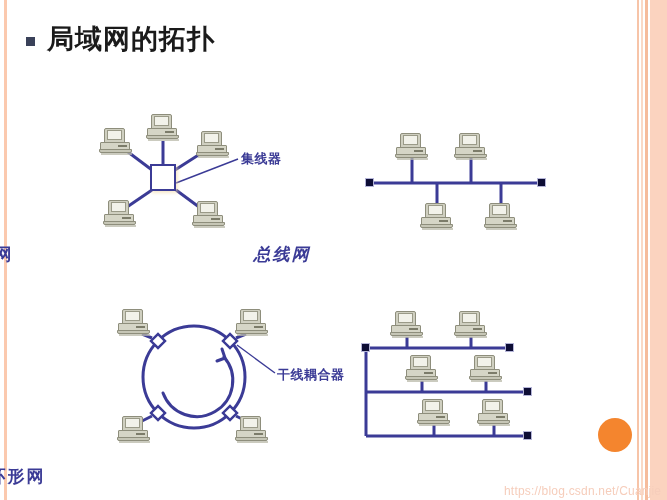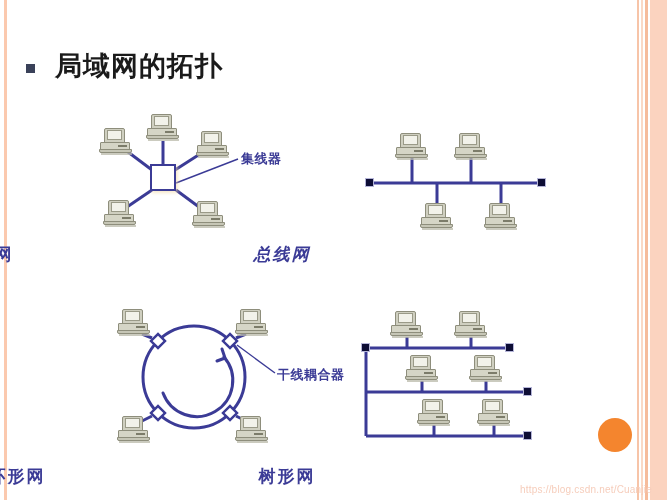--- a/index.html
+++ b/index.html
@@ -35,24 +35,24 @@
     width: 34px;
     height: 34px;
     border-radius: 50%;
     background: #f4852e;
   }
 
   
   .title-row {
     position: absolute;
     left: 26px;
-    top: 53px;
+    top: 26px;
     display: flex;
     align-items: center;
-    gap: 20px;
+    gap: 12px;
   }
   .title-bullet {
     width: 9px;
     height: 9px;
     background: #3a4159;
     flex: 0 0 auto;
     margin-top: 4px;
   }
   .title-text {
     font-size: 27px;
@@ -157,23 +157,23 @@
     width: 26px; height: 27px;
     background: #ffffff;
     border: 2px solid #3b3b96;
     box-sizing: border-box;
     box-shadow: 2px 2px 3px rgba(240,215,160,.55);
   }
 
   
   .watermark {
     position: absolute;
-    left: 520px;
+    left: 504px;
     top: 484px;
-    font-size: 10px;
+    font-size: 12px;
     color: #f6cdbb;
     letter-spacing: .2px;
     white-space: nowrap;
   }
 </style>
 </head>
 <body>
 
 <div id="slide">
 
@@ -433,18 +433,17 @@
     </div>
     <div class="pc" style="left:140px; top:114px;">
       <div class="mon-shell"></div>
         <div class="mon-screen"></div>
         <div class="base"></div>
       <div class="slot"></div>
         <div class="foot"></div>
         <div class="shadow"></div>
     </div>
 
-    <div class="fig-caption" style="left:-215px; top:180px;">树形网</div>
   </div>
 
   <div class="watermark">https://blog.csdn.net/Cuanjie</div>
 
 </div>
 
 </body></html>

